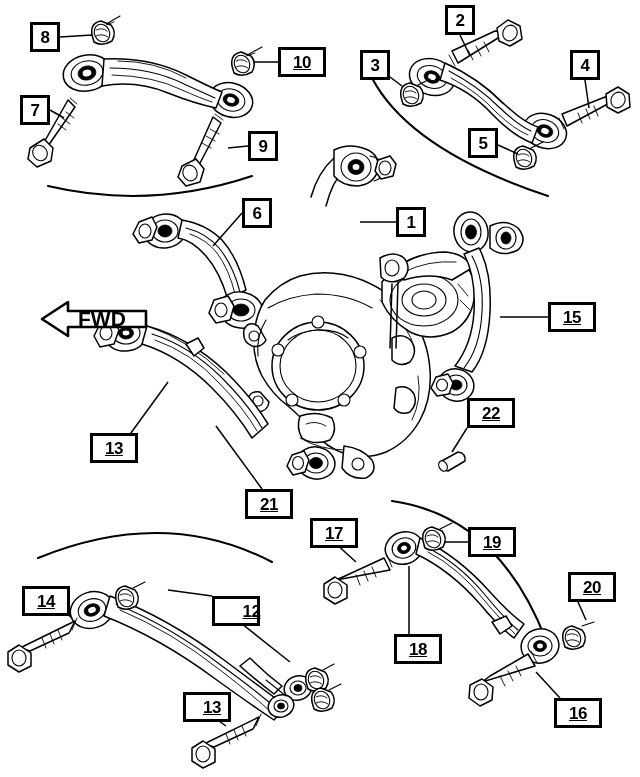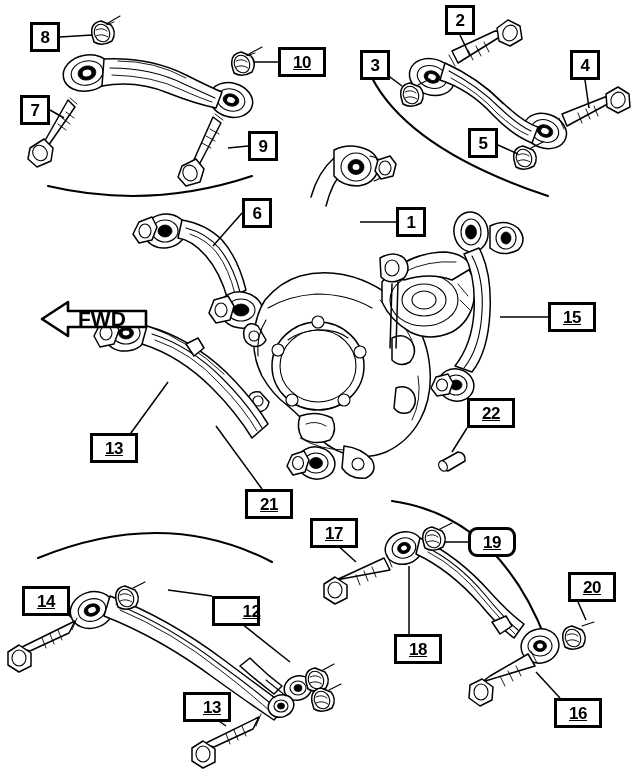--- a/index.html
+++ b/index.html
@@ -529,21 +529,21 @@
     </div>
   <div class="callout wide" style="left:554px; top:698px;">
       <span>16</span>
     </div>
   <div class="callout wide" style="left:310px; top:518px;">
       <span>17</span>
     </div>
   <div class="callout wide" style="left:394px; top:634px;">
       <span>18</span>
     </div>
-  <div class="callout wide" style="left:468px; top:527px;border-radius:9px;">
+  <div class="callout wide" style="left:468px; top:527px;">
       <span>19</span>
     </div>
   <div class="callout wide" style="left:568px; top:572px;">
       <span>20</span>
     </div>
   <div class="callout wide" style="left:245px; top:489px;">
       <span>21</span>
     </div>
   <div class="callout wide" style="left:467px; top:398px;">
       <span>22</span>

